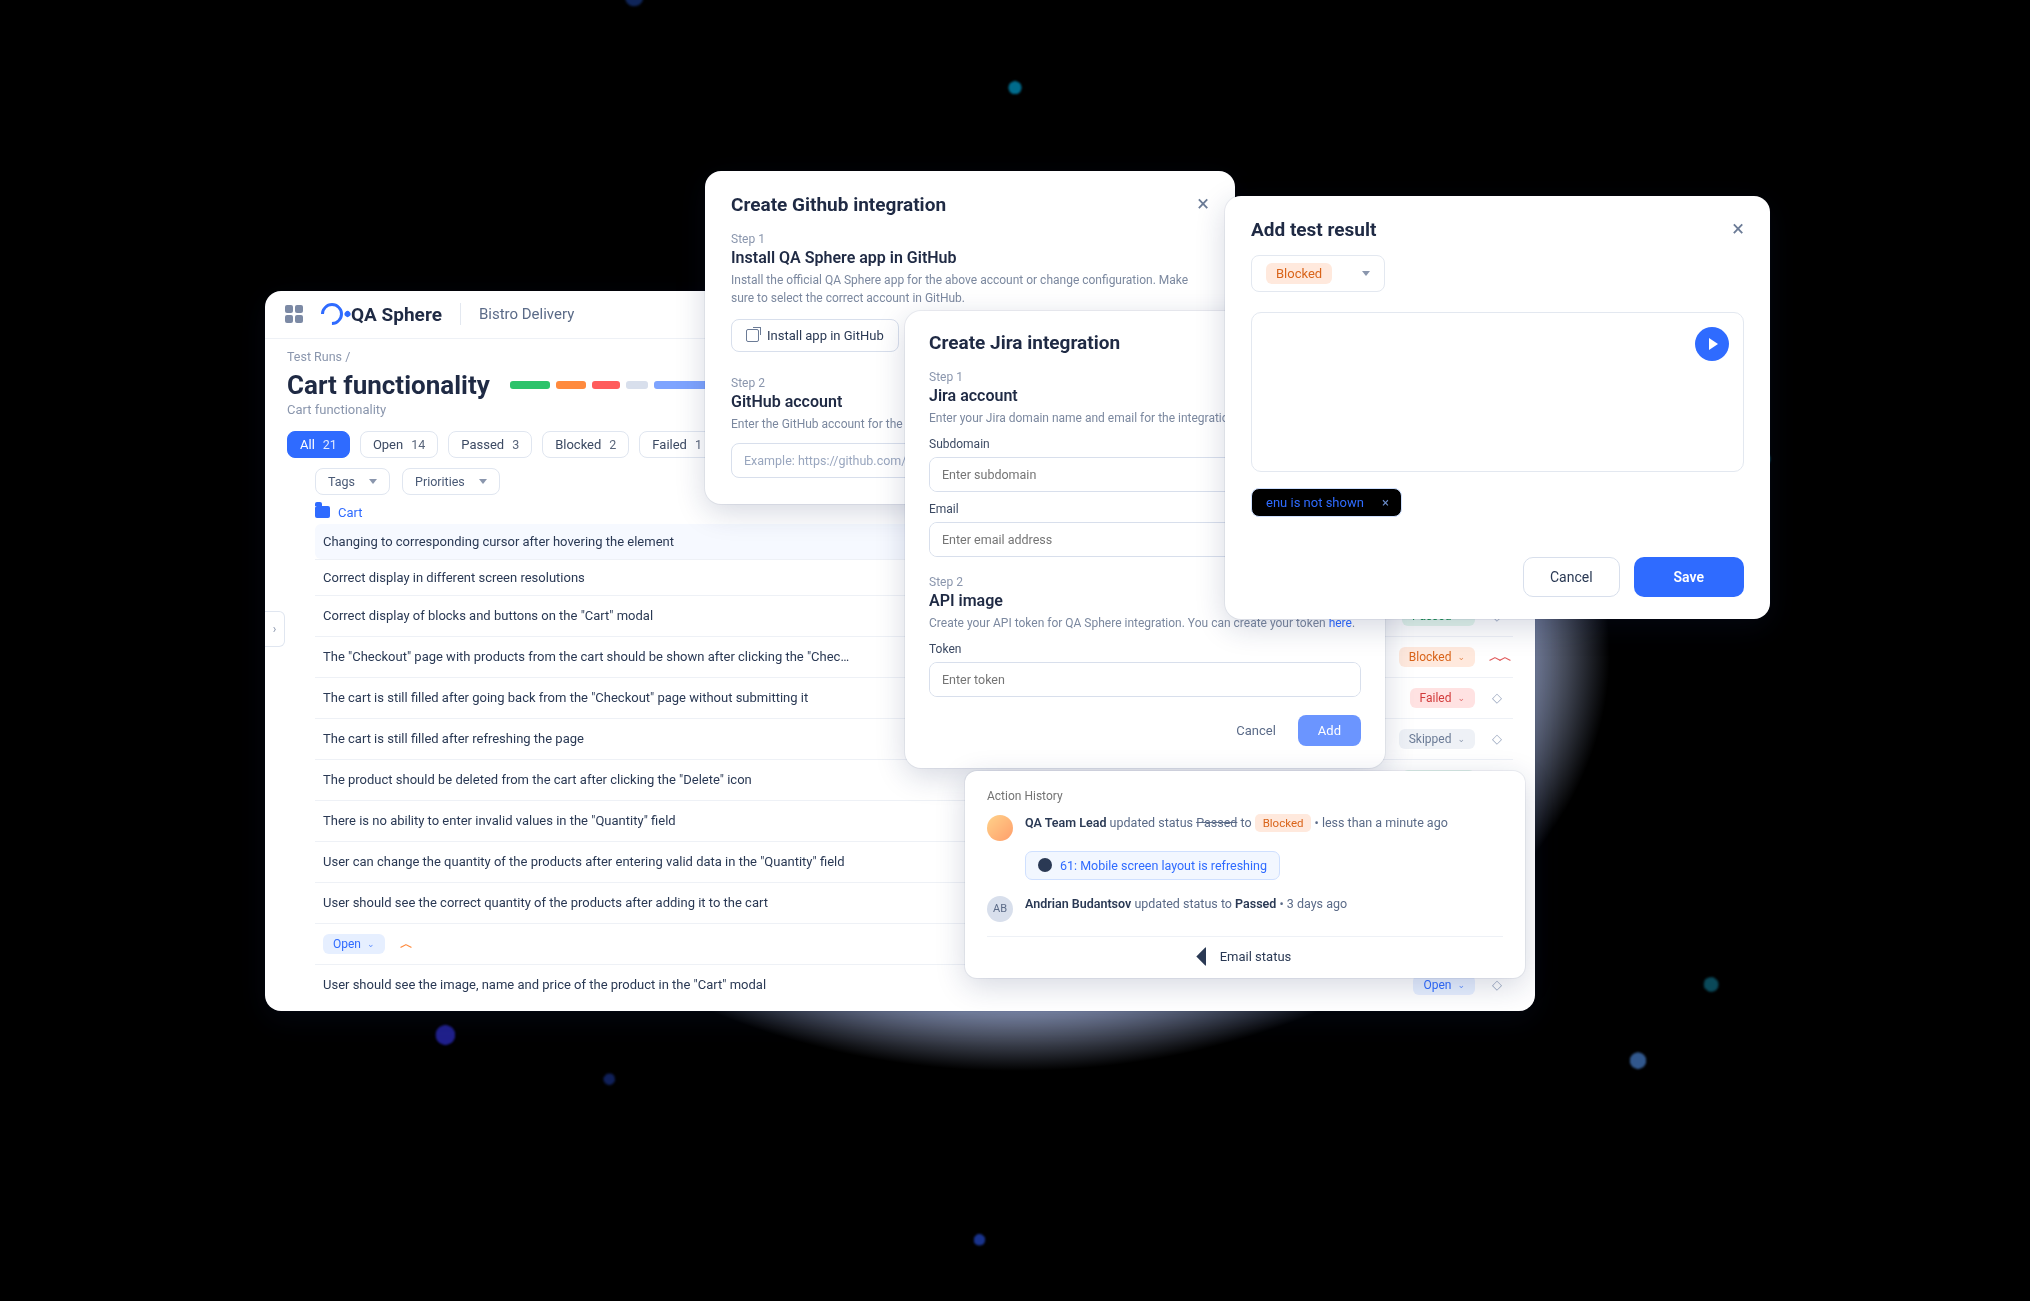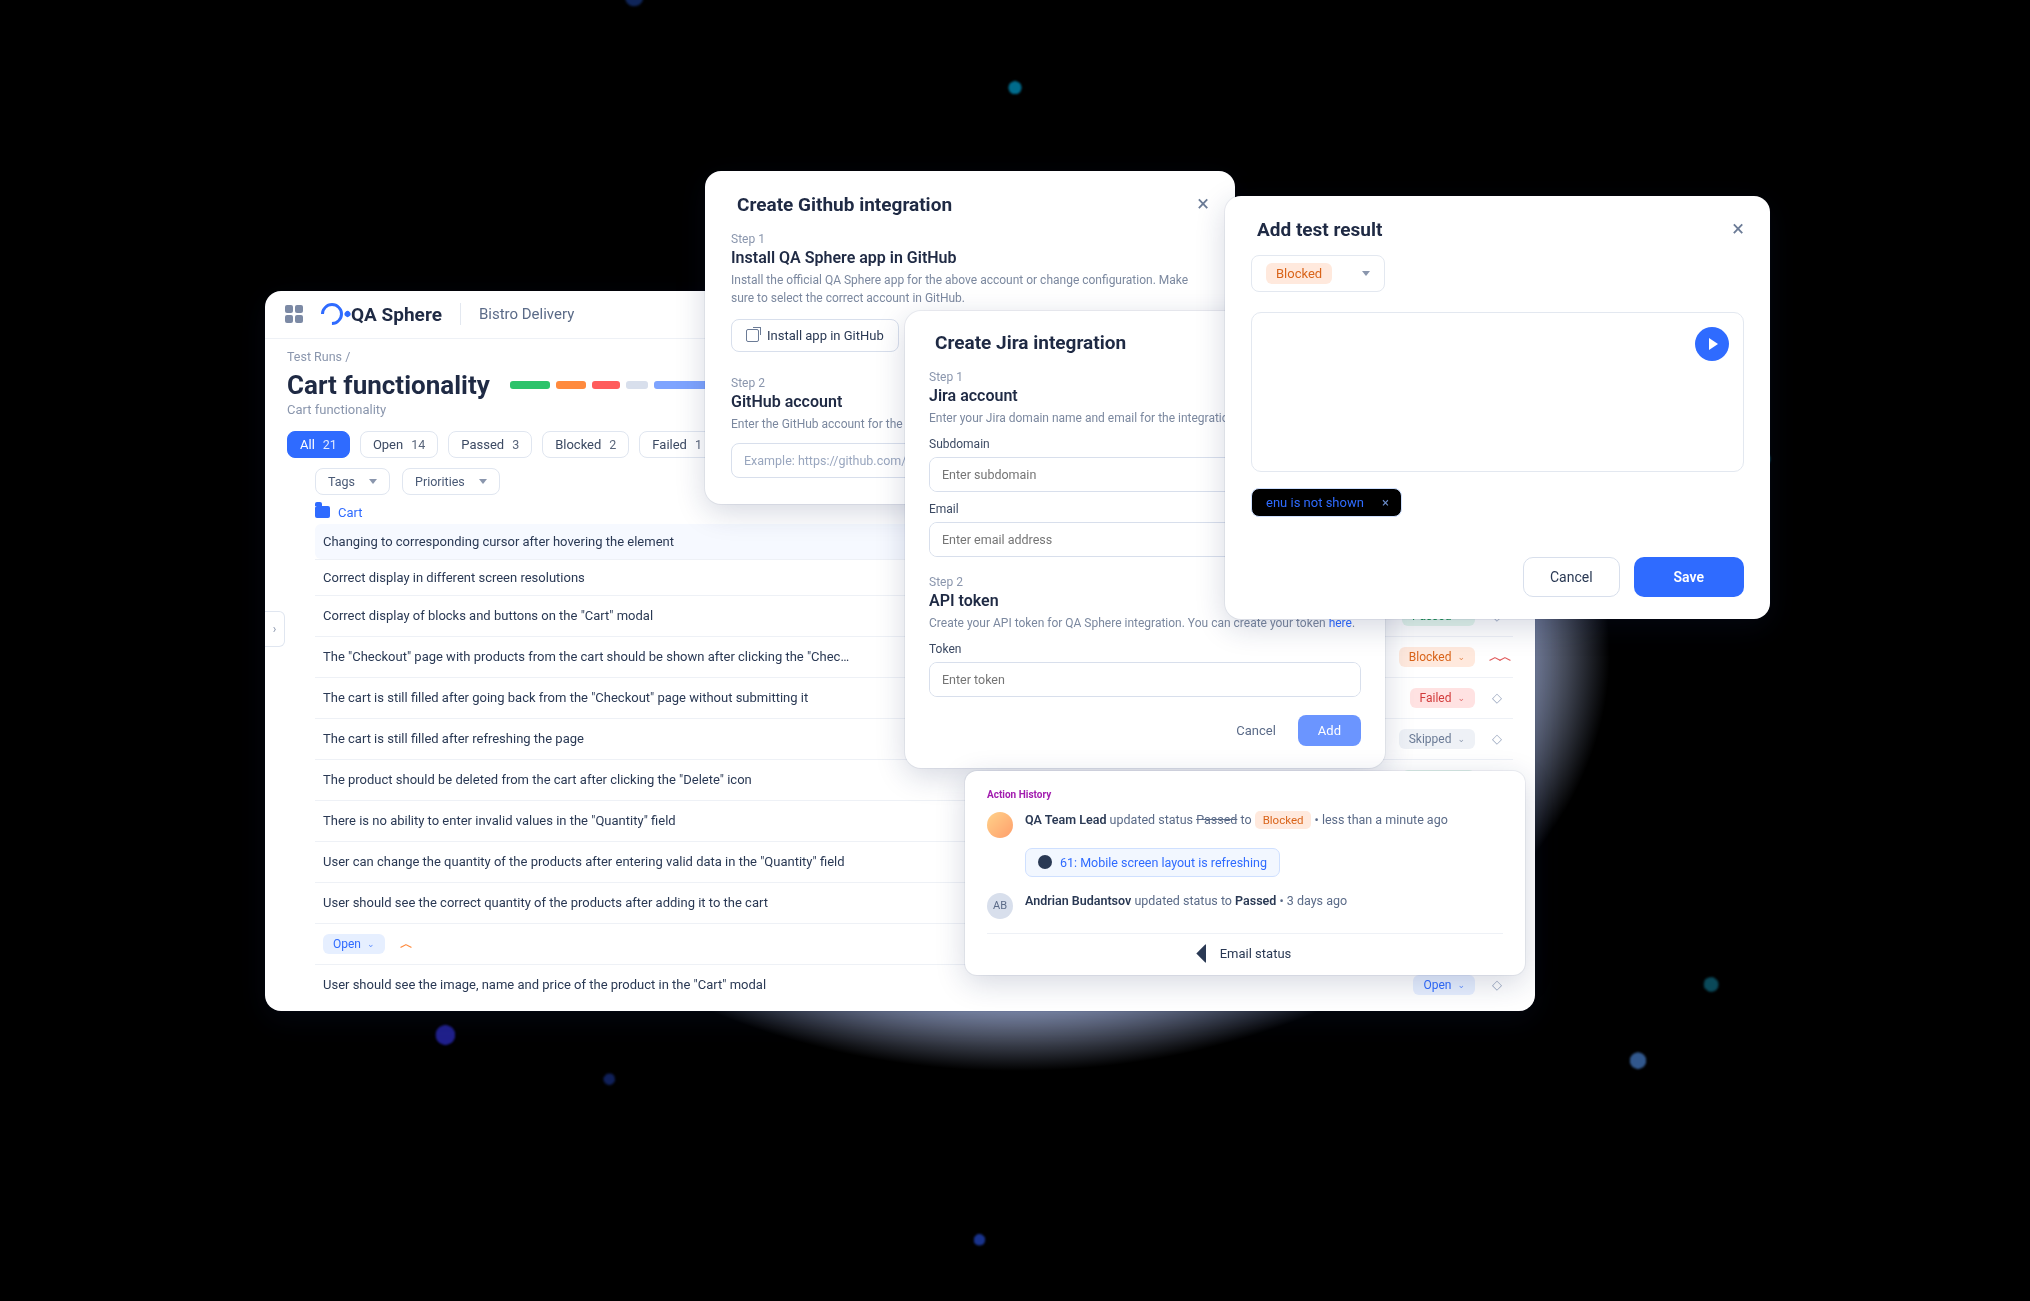--- a/index.html
+++ b/index.html
@@ -68,21 +68,21 @@
   .st-open{background:#e6efff;color:#2f6bff;}
   .mini-caret{ font-size:9px; opacity:.7;}
   .prio{ width:16px; text-align:center; font-size:13px;}
   .diamond{color:#9aa7bf;}
   .dbl-up{color:#e05b5b;letter-spacing:-3px;font-weight:700;}
   .sgl-up{color:#ff8a3d;font-weight:700;}
 
   
   .gh { left:440px; top:-120px; width:530px; padding:22px 26px 26px;}
   .modal-head{display:flex;justify-content:space-between;align-items:flex-start;}
-  .modal-title{ font-size:19px; font-weight:700; color:#1f2a44;margin-left:6px;}
+  .modal-title{ font-size:19px; font-weight:700; color:#1f2a44;}
   .close-x{ font-size:22px; color:#6b7b96; cursor:pointer; line-height:1;}
   .step-label{ font-size:12px; color:#8a96ad; margin-top:16px;}
   .step-title{ font-size:16px; font-weight:600; color:#1f2a44; margin-top:2px;}
   .step-desc{ font-size:12px; color:#7b889f; margin-top:4px; line-height:1.5;}
   .btn{ display:inline-flex; gap:8px; align-items:center; border:1px solid #d8dfec; background:#fff; padding:8px 14px; border-radius:8px; font-size:13px; color:#2a3954; cursor:pointer; margin-top:12px;}
   .ext-icon{width:13px;height:13px;border:1.5px solid #6b7b96;border-radius:2px;position:relative;}
   .ext-icon::after{content:"";position:absolute;top:-3px;right:-3px;width:7px;height:7px;border-top:1.5px solid #6b7b96;border-right:1.5px solid #6b7b96;}
   .input{ width:100%; border:1px solid #d8dfec; border-radius:8px; padding:9px 12px; font-size:12.5px; color:#9aa7bf; margin-top:10px;}
 
   
@@ -103,21 +103,21 @@
   .play-btn{ position:absolute; top:14px; right:14px; width:34px;height:34px;border-radius:50%;background:#2f6bff;display:flex;align-items:center;justify-content:center;}
   .play-btn::after{content:"";width:0;height:0;border-left:9px solid #fff;border-top:6px solid transparent;border-bottom:6px solid transparent;margin-left:2px;}
   .issue-pill{ border:1px solid #cfe0ff; background:#000000; color:#2f6bff; font-size:13px; padding:6px 12px 6px 14px; border-radius:8px; display:inline-flex; gap:18px; align-items:center;}
   .pill-x{ color:#6b8cc9; cursor:pointer;}
   .atr-foot{ display:flex; justify-content:flex-end; gap:14px; margin-top:40px;}
   .btn-outline{ background:#fff;border:1px solid #d8dfec;padding:11px 26px;border-radius:10px;color:#2a3954;font-size:14px;}
   .btn-save{ background:#2f6bff;border:none;padding:11px 40px;border-radius:10px;color:#fff;font-size:14px;font-weight:600;}
 
   
   .hist{ left:700px; top:480px; width:560px; padding:18px 22px 14px; border-radius:12px;}
-  .hist h3{ font-size:10px; color:#a21caf; font-weight:700;}
+  .hist h3{ font-size:12px; color:#737373; font-weight:400;}
   .hline{ display:flex; gap:12px; align-items:flex-start; margin-top:12px; font-size:12.5px; color:#5b6b88;}
   .avatar{ width:26px;height:26px;border-radius:50%;background:#d8dfec;display:flex;align-items:center;justify-content:center;font-size:11px;color:#5b6b88;flex-shrink:0;}
   .avatar.p1{background:linear-gradient(135deg,#ffd28a,#ff9e6b);}
   .hist .strike{text-decoration:line-through;}
   .tiny-badge{background:#ffe9dd;color:#d9641a;padding:2px 8px;border-radius:5px;font-size:11.5px;}
   .issue-chip{ margin:10px 0 4px 38px; display:inline-flex; gap:8px; align-items:center; border:1px solid #cfe0ff; background:#f2f7ff; color:#2f6bff; font-size:12.5px; padding:6px 12px; border-radius:7px;}
   .ghub{ width:14px;height:14px;border-radius:50%;background:#2a3954;}
   .update-row{ display:flex; gap:8px; align-items:center; justify-content:center; border-top:1px solid #eef1f6; margin-top:14px; padding-top:12px; font-size:13px; color:#2a3954;}
   .pencil{width:13px;height:13px;background:linear-gradient(45deg,#2a3954 50%,transparent 50%);transform:rotate(45deg);}
 
@@ -318,21 +318,21 @@
       <input placeholder="Enter subdomain" style="">
       <div class="suffix">.atlassian.net</div>
     </div>
 
     <div class="field-label">Email</div>
     <div class="input-row">
       <input placeholder="Enter email address" style="">
     </div>
 
     <div class="step-label" style="margin-top:18px">Step 2</div>
-    <div class="step-title">API token</div>
+    <div class="step-title">API image</div>
     <div class="step-desc">
       <span>Create your API token for QA Sphere integration. You can create your token </span><a class="inline">here</a>.
     </div>
 
     <div class="field-label">Token</div>
     <div class="input-row">
       <input placeholder="Enter token" style="">
     </div>
 
     <div class="modal-foot">

